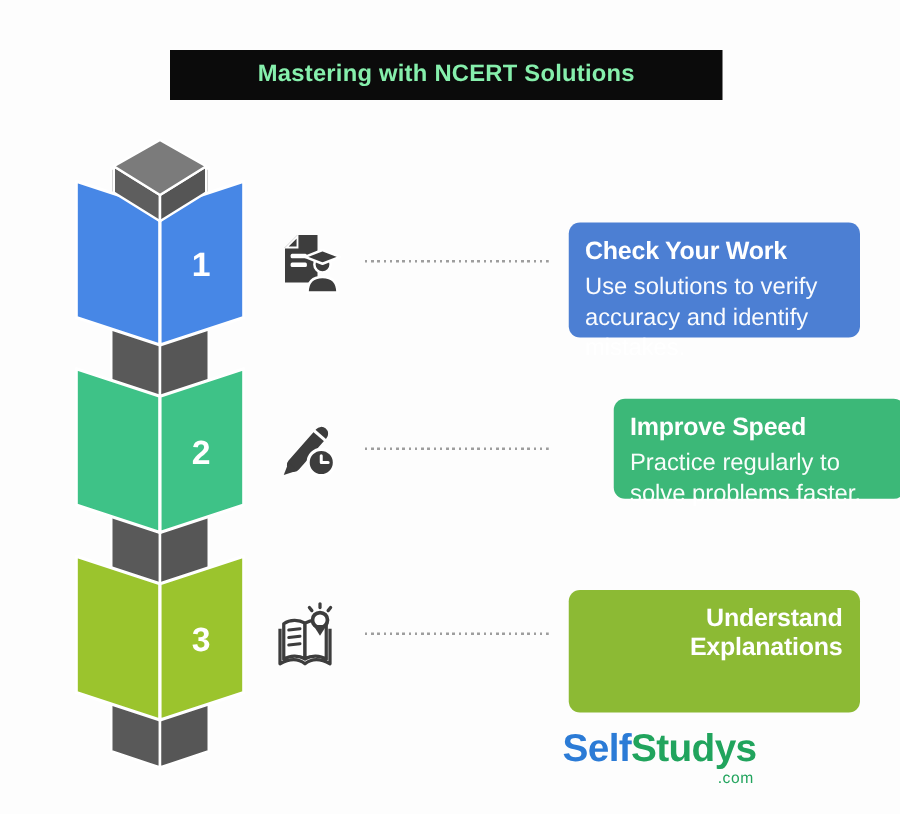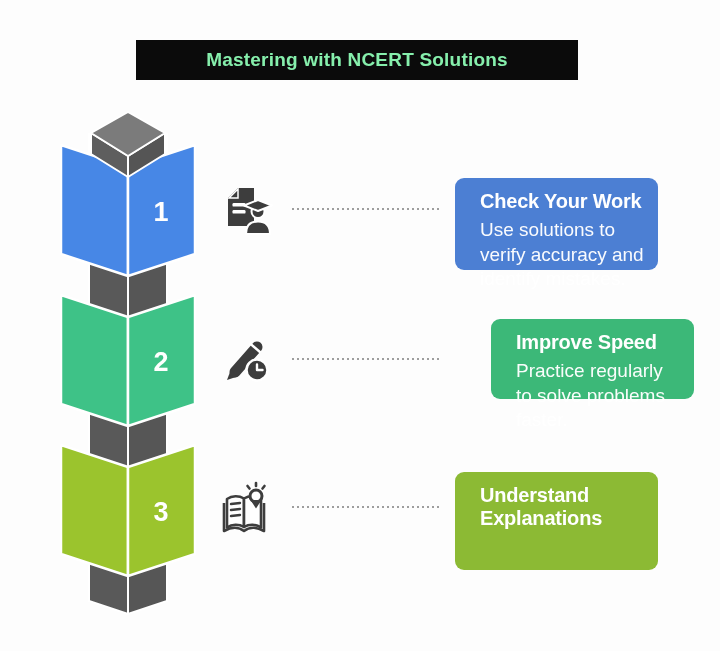--- a/index.html
+++ b/index.html
@@ -29,23 +29,23 @@
   }
   
   .step-icon{position:absolute;}
   
   .dotted{
     position:absolute;left:292px;width:147px;height:2px;
     background:repeating-linear-gradient(to right,#9e9e9e 0 2px,transparent 2px 5px);
   }
   
   .card{
-    position:absolute;left:455px;width:203px;
+    position:absolute;left:455px;width:233px;
     border-radius:9px;
-    padding:12px 14px 10px 25px;
+    padding:12px 14px 10px 13px;
     box-sizing:border-box;
     color:#ffffff;
   }
   .card-title{
     font-size:20px;font-weight:bold;line-height:1.15;
     letter-spacing:-.2px;margin-bottom:5px;
   }
   .card-desc{
     font-size:19px;line-height:1.3;color:rgba(255,255,255,.97);
   }
@@ -133,18 +133,22 @@
   <div class="card" style="top: 178px; height: 92px; background-color: rgb(76, 127, 211);">
     <div class="card-title">Check Your Work</div>
     <div class="card-desc">Use solutions to verify accuracy and identify mistakes.</div>
   </div>
 
   <div class="card" style="top: 319px; height: 80px; background-color: rgb(60, 184, 120); margin-left: 36px;">
     <div class="card-title">Improve Speed</div>
     <div class="card-desc">Practice regularly to solve problems faster.</div>
   </div>
 
-  <div class="card" style="top: 472px; height: 98px; background-color: rgb(140, 186, 52);">
+  <div class="card" style="top: 472px; height: 98px; background-color: rgb(140, 186, 52); text-align: right;">
     <div class="card-title">Understand Explanations</div>
   </div>
 
+  <div class="logo">
+    <div class="logo-main"><span style="color: rgb(43, 123, 214);">Self</span><span style="color: rgb(33, 164, 93);">Studys</span></div>
+    <div class="logo-suffix" style="color: rgb(33, 164, 93);">.com</div>
+  </div>
 
 </div>
 
 </body></html>

